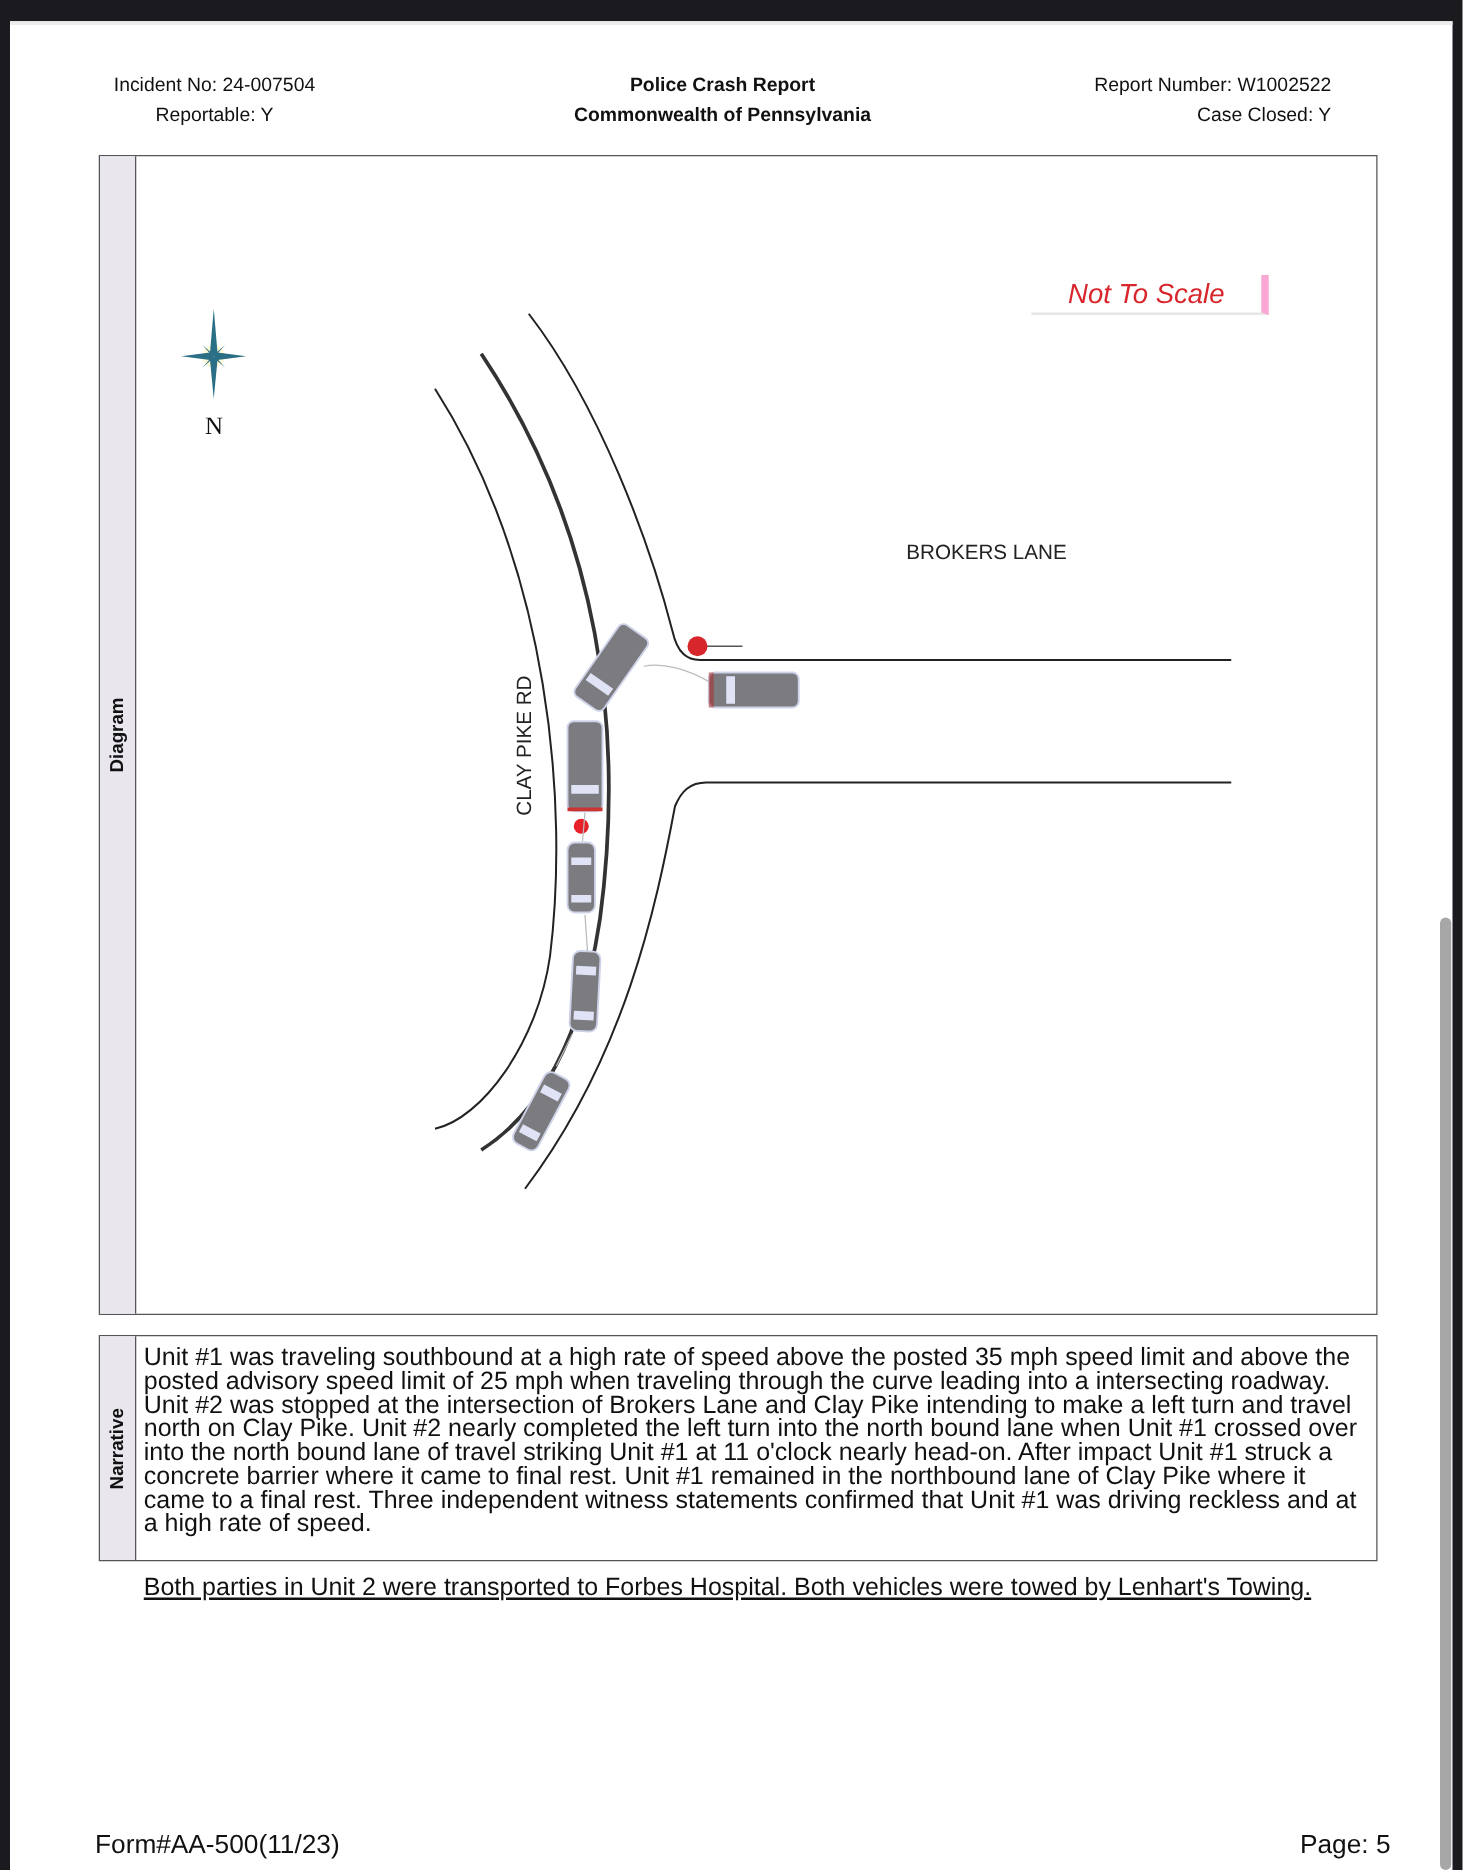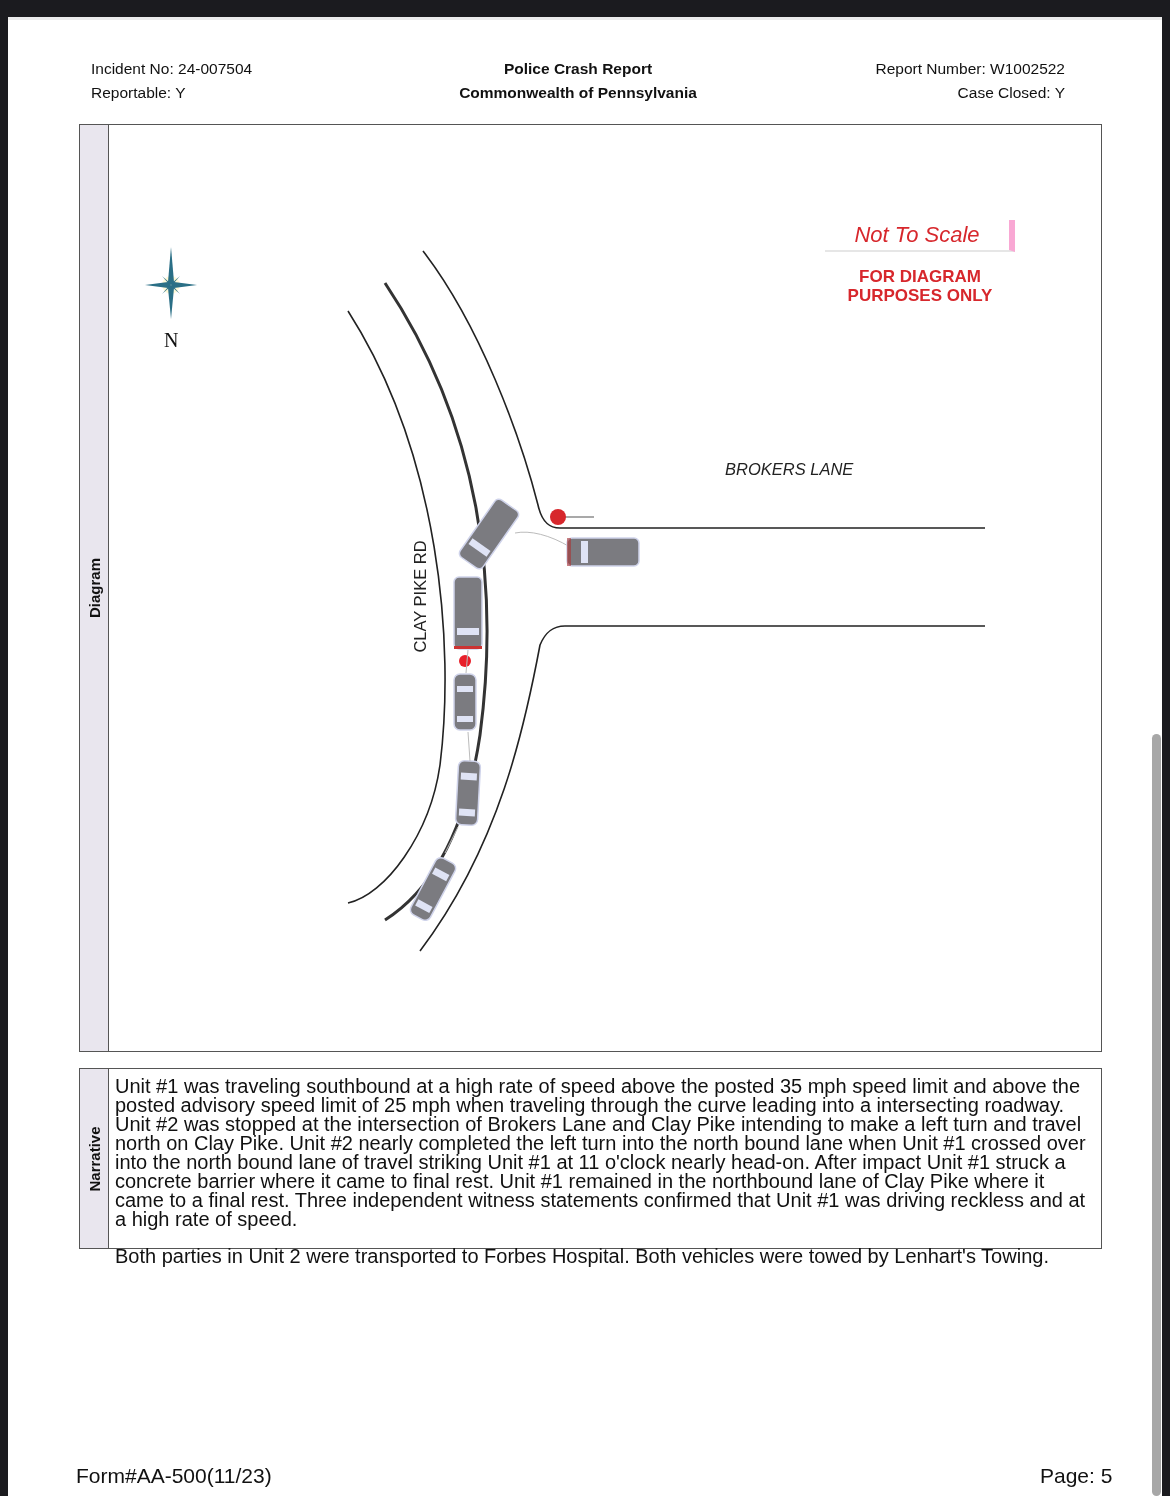--- a/index.html
+++ b/index.html
@@ -6,21 +6,21 @@
   body {
     width: 1170px; height: 1496px; overflow: hidden;
     background: #1b1b1f; position: relative;
     font-family: "Liberation Sans", sans-serif;
   }
   .page {
     position: absolute; left: 8px; top: 17px; width: 1154px; height: 1479px;
     background: #ffffff; border-top: 3px solid #ececec;
   }
   .hdr { position: absolute; font-size: 15.5px; color: #111; line-height: 24px; }
-  .hdr-left { left: 83px; top: 37px; }
+  .hdr-left { left: 83px; top: 37px; text-align: center; }
   .hdr-center { left: 370px; width: 400px; top: 37px; text-align: center; font-weight: bold; }
   .hdr-right { left: 757px; width: 300px; top: 37px; text-align: right; }
 
   .diagram-box {
     position: absolute; left: 71px; top: 104px; width: 1021px; height: 926px;
     border: 1.5px solid #555;
   }
   .side-strip {
     position: absolute; left: 0; top: 0; bottom: 0; width: 28px;
     background: #e9e6ee; border-right: 1.5px solid #555;
@@ -35,36 +35,36 @@
   .not-to-scale {
     position: absolute; left: 745px; top: 95px; width: 184px; height: 30px;
     border-right: 6px solid #f9a8d4; border-bottom: 2px solid #e6e6e6;
     color: #d7272c; font-style: italic; font-size: 22px; text-align: center; line-height: 30px;
   }
   .diagram-only {
     position: absolute; left: 740px; top: 142px; width: 200px; text-align: center;
     color: #d7272c; font-weight: bold; font-size: 17px; line-height: 19px;
   }
   .road-label { position: absolute; font-size: 16.5px; color: #222; white-space: nowrap; }
-  .brokers { left: 645px; top: 335px; font-style: italic; }
+  .brokers { left: 645px; top: 308px; }
   .clay {
     left: 270px; top: 462px; transform: rotate(-90deg); transform-origin: center;
     width: 140px; text-align: center;
   }
 
   .narrative-box {
     position: absolute; left: 71px; top: 1048px; width: 1021px; height: 179px;
     border: 1.5px solid #555;
   }
   .narrative-box .side-strip { width: 28px; }
   .narr-text {
     position: absolute; left: 35px; top: 8px; right: 6px;
     font-size: 20px; line-height: 19px; color: #111;
   }
-  .narr-p2 { margin-top: 18px; text-underline-offset: 2px; }
+  .narr-p2 { margin-top: 32px; text-decoration: underline; text-underline-offset: 2px; }
 
   .ftr { position: absolute; top: 1444px; font-size: 21px; color: #111; }
   .ftr-left { left: 68px; }
   .ftr-center { left: 486px; margin-top: 32px; }
   .ftr-right { left: 1032px; }
 
   .scrollbar {
     position: absolute; left: 1152px; top: 734px; width: 9px; height: 762px;
     background: #a7a7a7; border-radius: 5px;
   }
@@ -150,24 +150,20 @@
       </g>
       <g transform="translate(353,764) rotate(28)">
         <rect x="-11" y="-32" width="22" height="64" rx="6" fill="#7b7b80" stroke="#cfd3ea" stroke-width="1.5"></rect>
         <rect x="-8" y="-20" width="16" height="7" fill="#dfe3f5"></rect>
         <rect x="-8" y="16" width="16" height="7" fill="#dfe3f5"></rect>
       </g>
       <path d="M365,728 L378,702 M390,636 L388,607 M386,548 L388,525" stroke="#bbb" stroke-width="1" fill="none"></path>
     </svg>
 
     <div class="not-to-scale">Not To Scale</div>
-    <div class="diagram-only">
-      <div>FOR DIAGRAM</div>
-      <div>PURPOSES ONLY</div>
-    </div>
     <div class="road-label brokers">BROKERS LANE</div>
     <div class="road-label clay">CLAY PIKE RD</div>
   </div>
 
   <div class="narrative-box">
     <div class="side-strip">
       <div class="side-label">Narrative</div>
     </div>
     <div class="narr-text">
       <div>Unit #1 was traveling southbound at a high rate of speed above the posted 35 mph speed limit and above the posted advisory speed limit of 25 mph when traveling through the curve leading into a intersecting roadway.   Unit #2 was stopped at the intersection of Brokers Lane and Clay Pike intending to make a left turn and travel north on Clay Pike. Unit #2 nearly completed the left turn into the north bound lane when Unit #1 crossed over into the north bound lane of travel striking Unit #1 at 11 o'clock nearly head-on.   After impact Unit #1 struck a concrete barrier where it came to final rest.  Unit #1 remained in the northbound lane of Clay Pike where it came to a final rest.   Three independent witness statements confirmed that Unit #1 was driving reckless and at a high rate of speed.</div>

